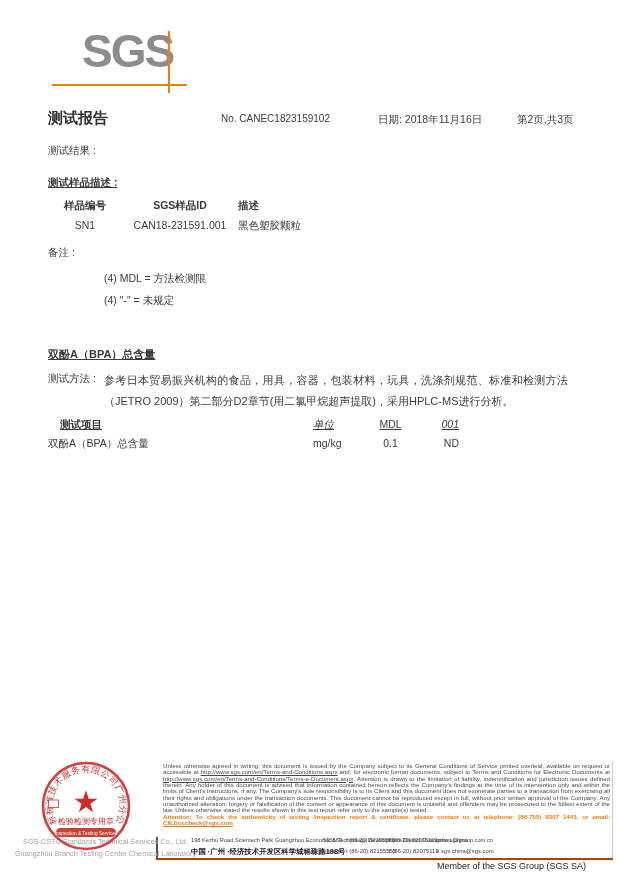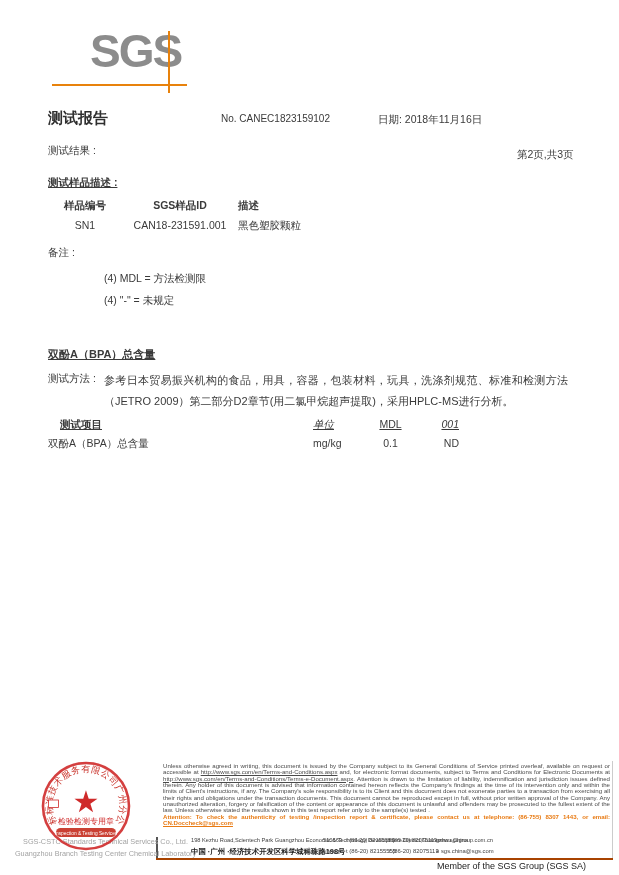--- a/index.html
+++ b/index.html
@@ -1,29 +1,29 @@
 <!DOCTYPE html>
 <html><head>
 <meta charset="utf-8">
 <style>
   html,body{margin:0;padding:0;background:#fff;}
   .page{position:relative;width:619px;height:875px;background:#ffffff;overflow:hidden;
         font-family:"Liberation Sans","DejaVu Sans",sans-serif;color:#3a3a3a;}
   .abs{position:absolute;}
 
   
-  .logo-sgs{left:90px;top:28px;font-size:46px;font-weight:bold;color:#8c8c8c;line-height:1;letter-spacing:-2px;}
+  .logo-sgs{left:82px;top:28px;font-size:46px;font-weight:bold;color:#8c8c8c;line-height:1;letter-spacing:-2px;}
   .logo-hline{left:52px;top:84px;width:135px;height:2px;background:#e8820c;}
   .logo-vline{left:168px;top:31px;width:2px;height:62px;background:#e8820c;}
 
   
   .report-title{left:48px;top:109px;font-size:15px;font-weight:bold;color:#2f2f2f;}
   .report-no{left:221px;top:113px;font-size:10px;}
   .report-date{left:378px;top:113px;font-size:10.5px;}
-  .report-page{left:517px;top:113px;font-size:10.5px;margin-top:35px;}
+  .report-page{left:517px;top:113px;font-size:10.5px;}
 
   .results-label{left:48px;top:144px;font-size:10.5px;}
 
   .sample-title{left:48px;top:176px;font-size:10.5px;font-weight:bold;text-decoration:underline;}
   .sample-grid{left:46px;top:197px;display:grid;grid-template-columns:78px 112px auto;row-gap:3px;
                font-size:10.5px;line-height:17px;}
   .sample-grid .hd{font-weight:bold;}
   .sample-grid .c1,.sample-grid .c2{text-align:center;}
   .sample-grid .c3{text-align:left;padding-left:2px;}
 

